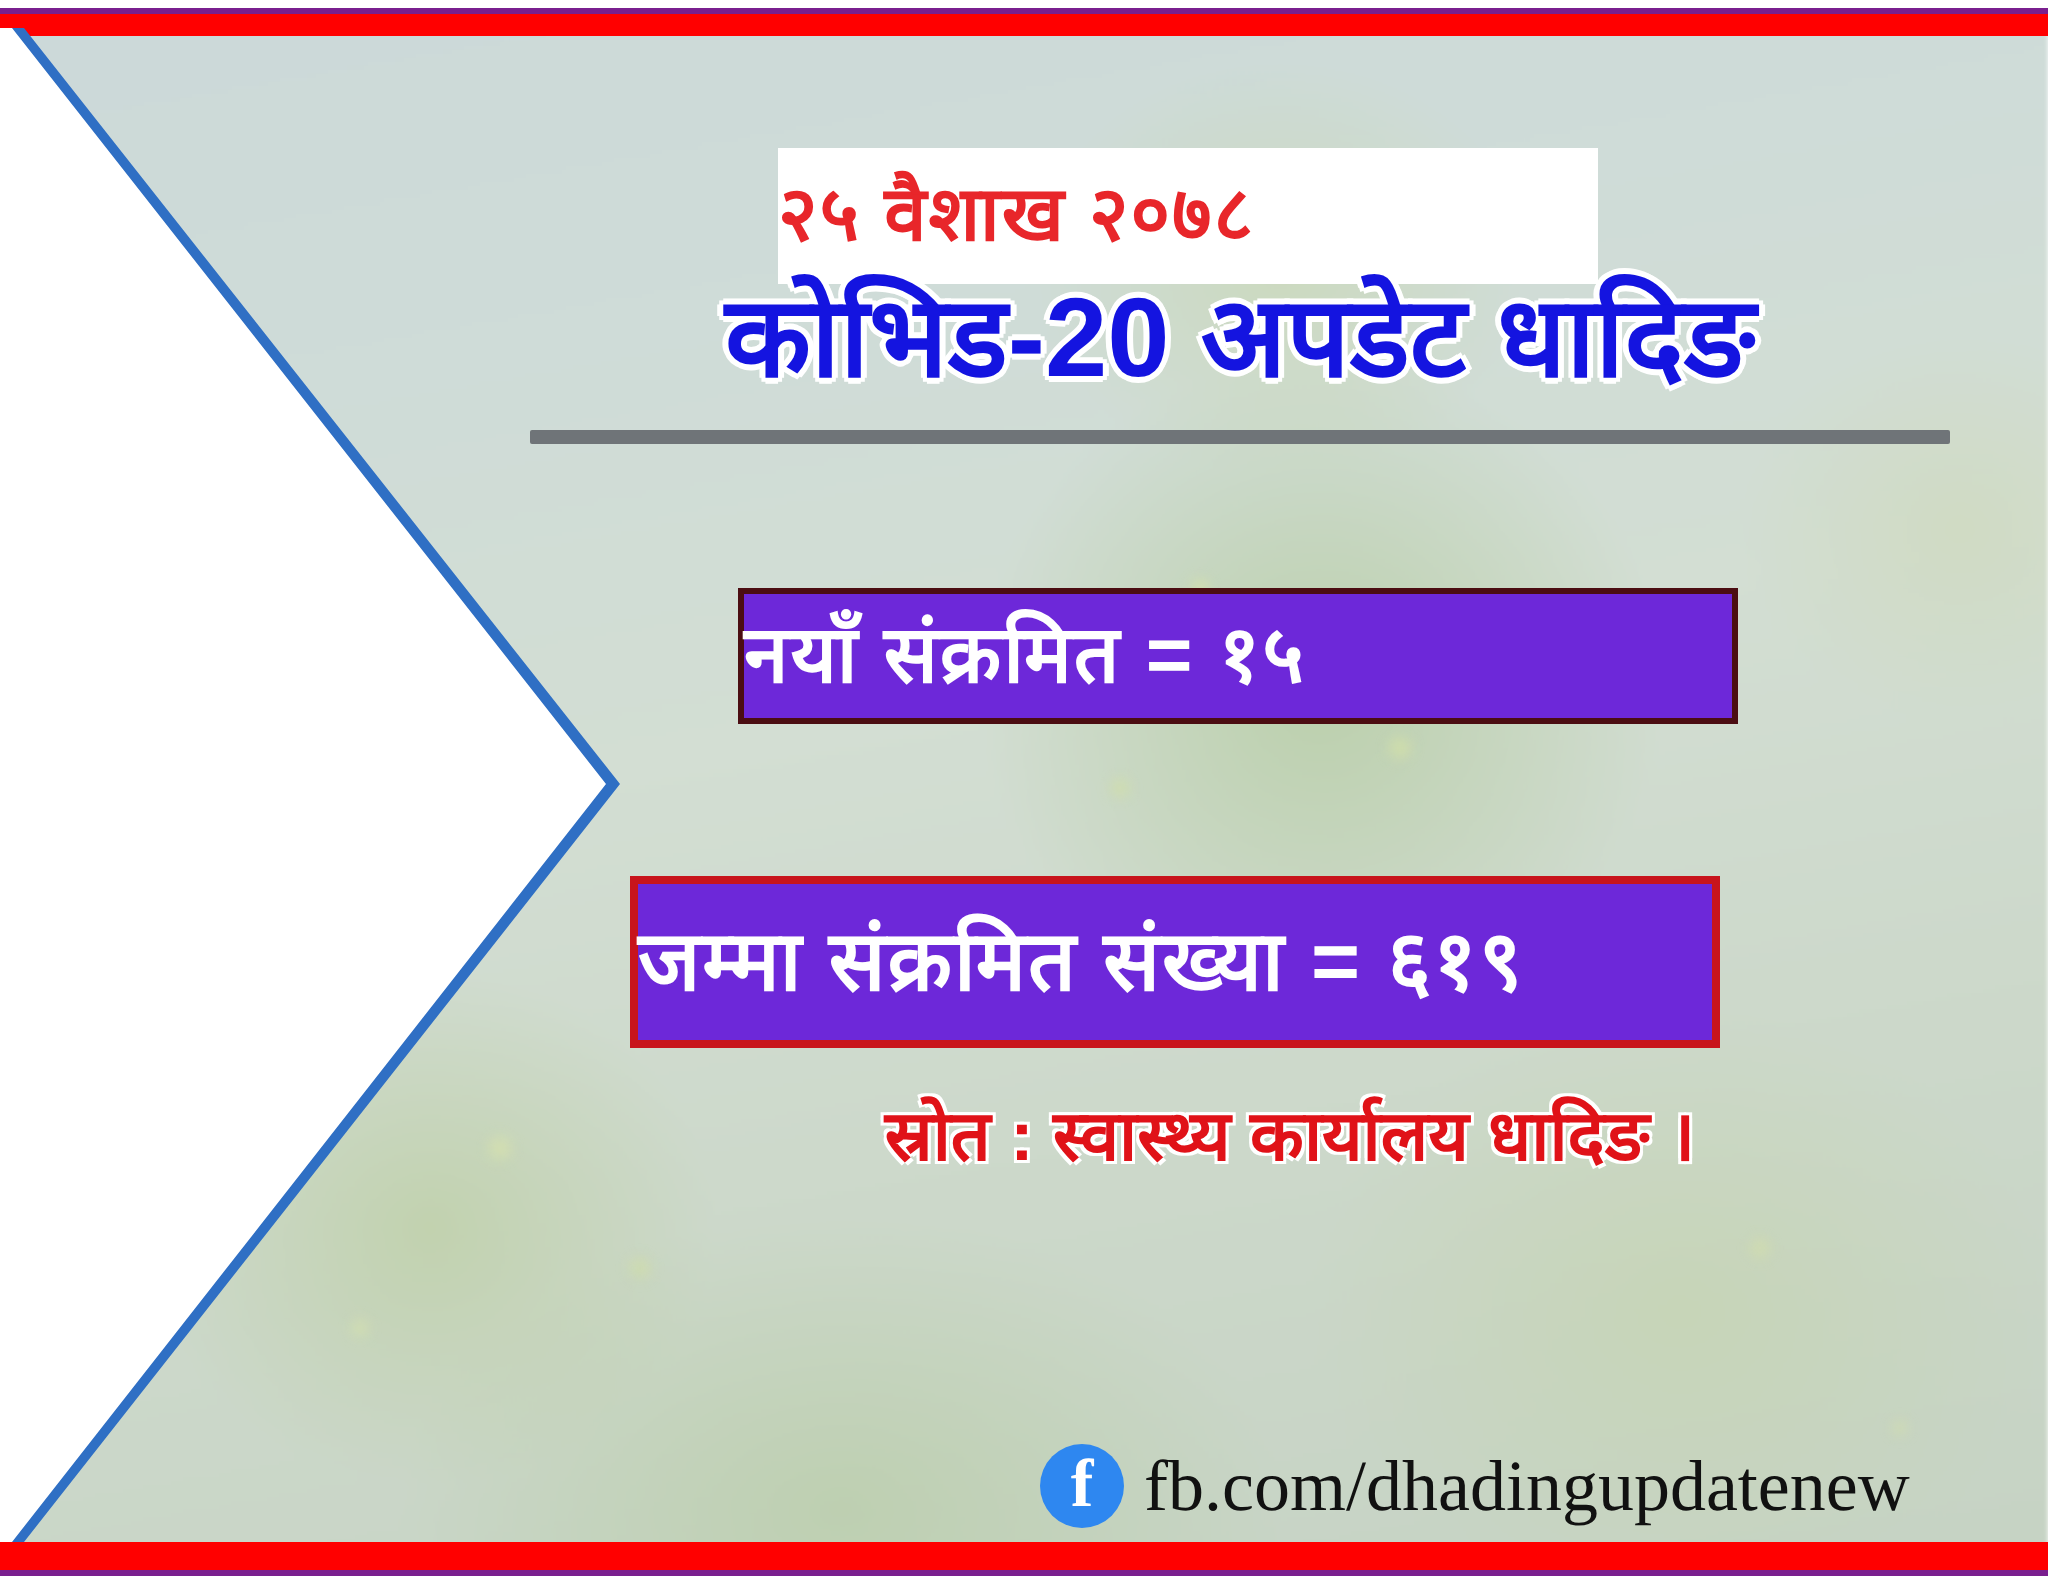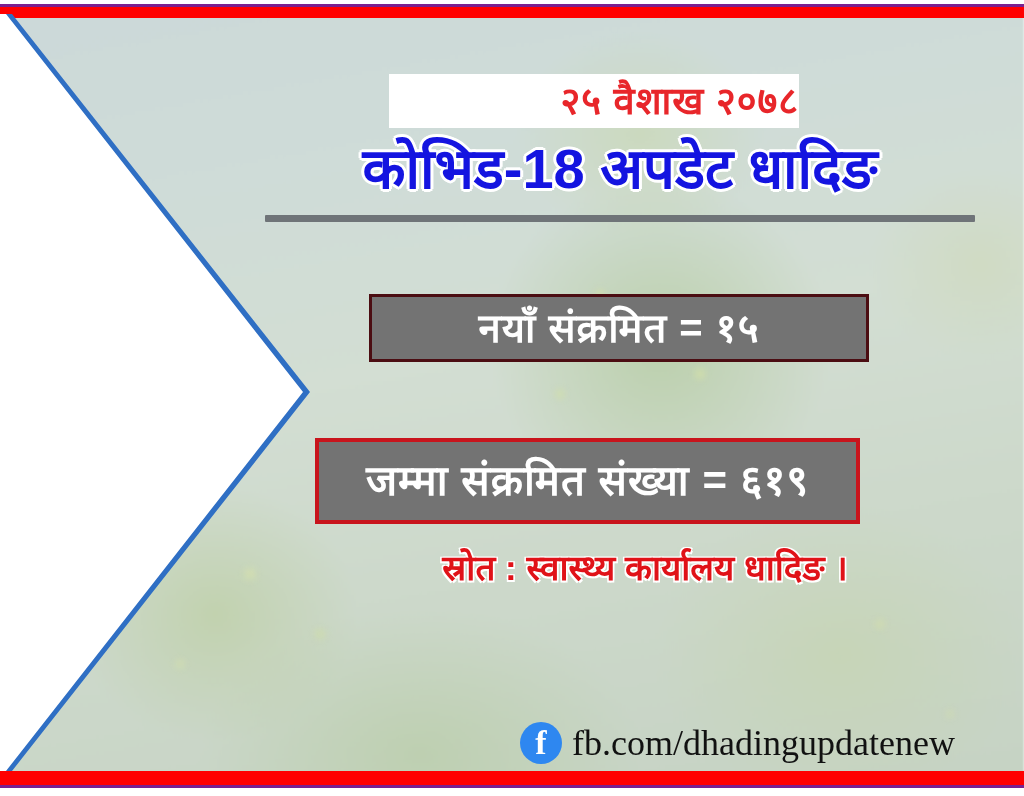--- a/index.html
+++ b/index.html
@@ -139,25 +139,25 @@
     letter-spacing: -0.5px;
     white-space: nowrap;
   }
   .logo-text .part-a { color: #1b3f8f; }
   .logo-text .part-b { color: #e01a1a; }
 
   
   .date-box {
     position: absolute;
     left: 389px; top: 74px;
-    width: 410px; height: 54px;
+    width: 410px; height: 68px;
     background: #ffffff;
     display: flex;
     align-items: center;
-    justify-content: flex-end;
+    justify-content: flex-start;
   }
   .date-text {
     color: #e8262a;
     font-family: "Liberation Sans", sans-serif;
     font-weight: bold;
     font-size: 38px;
     line-height: 1;
     letter-spacing: 1px;
     white-space: nowrap;
   }
@@ -184,24 +184,24 @@
     position: absolute;
     left: 265px; top: 215px;
     width: 710px; height: 7px;
     background: #6f7478;
     border-radius: 1px;
   }
 
   
   .stat-box {
     position: absolute;
-    background: #737373;
+    background: #6d28d9;
     display: flex;
     align-items: center;
-    justify-content: center;
+    justify-content: flex-start;
     box-sizing: border-box;
   }
   .stat-box .stat-text {
     color: #ffffff;
     font-family: "Liberation Sans", sans-serif;
     font-weight: bold;
     line-height: 1;
     white-space: nowrap;
   }
   #stat-new {
@@ -282,21 +282,21 @@
   <div class="bar bar-bottom"></div>
 
   <div class="chevron"></div>
   <div class="chevron-edge"></div>
 
 
   <div class="date-box">
     <div class="date-text">२५ वैशाख २०७८</div>
   </div>
 
-  <div class="headline">कोभिड-18 अपडेट धादिङ</div>
+  <div class="headline">कोभिड-20 अपडेट धादिङ</div>
   <div class="headline-rule"></div>
 
   <div class="stat-box" id="stat-new">
     <div class="stat-text">नयाँ संक्रमित  =  १५</div>
   </div>
 
   <div class="stat-box" id="stat-total">
     <div class="stat-text">जम्मा संक्रमित संख्या = ६१९</div>
   </div>
 

